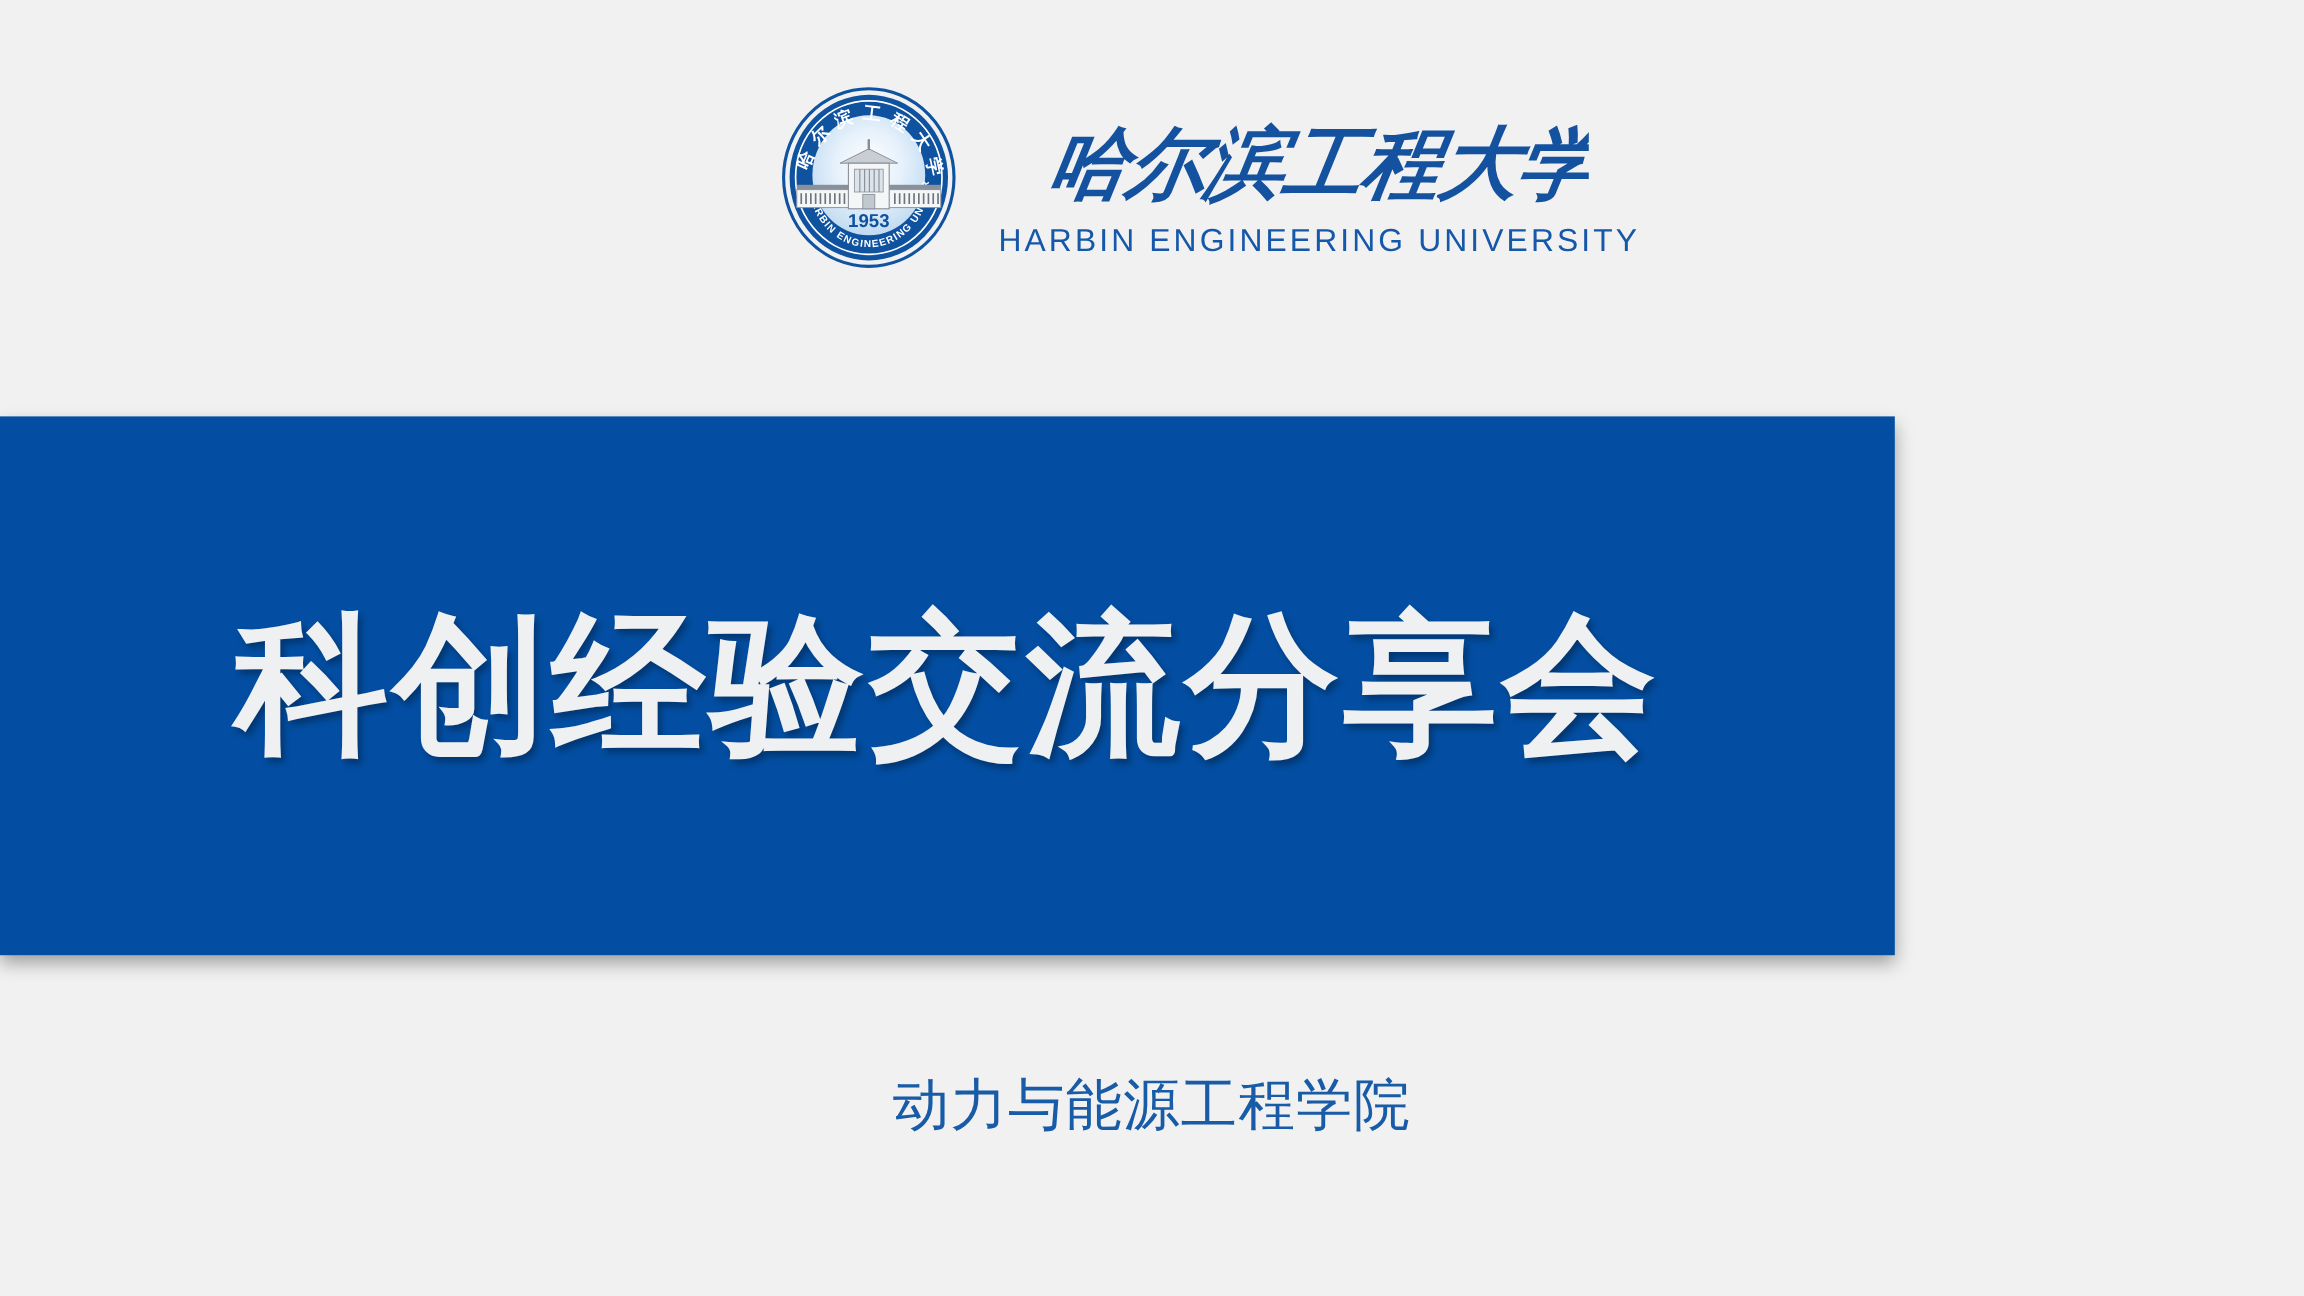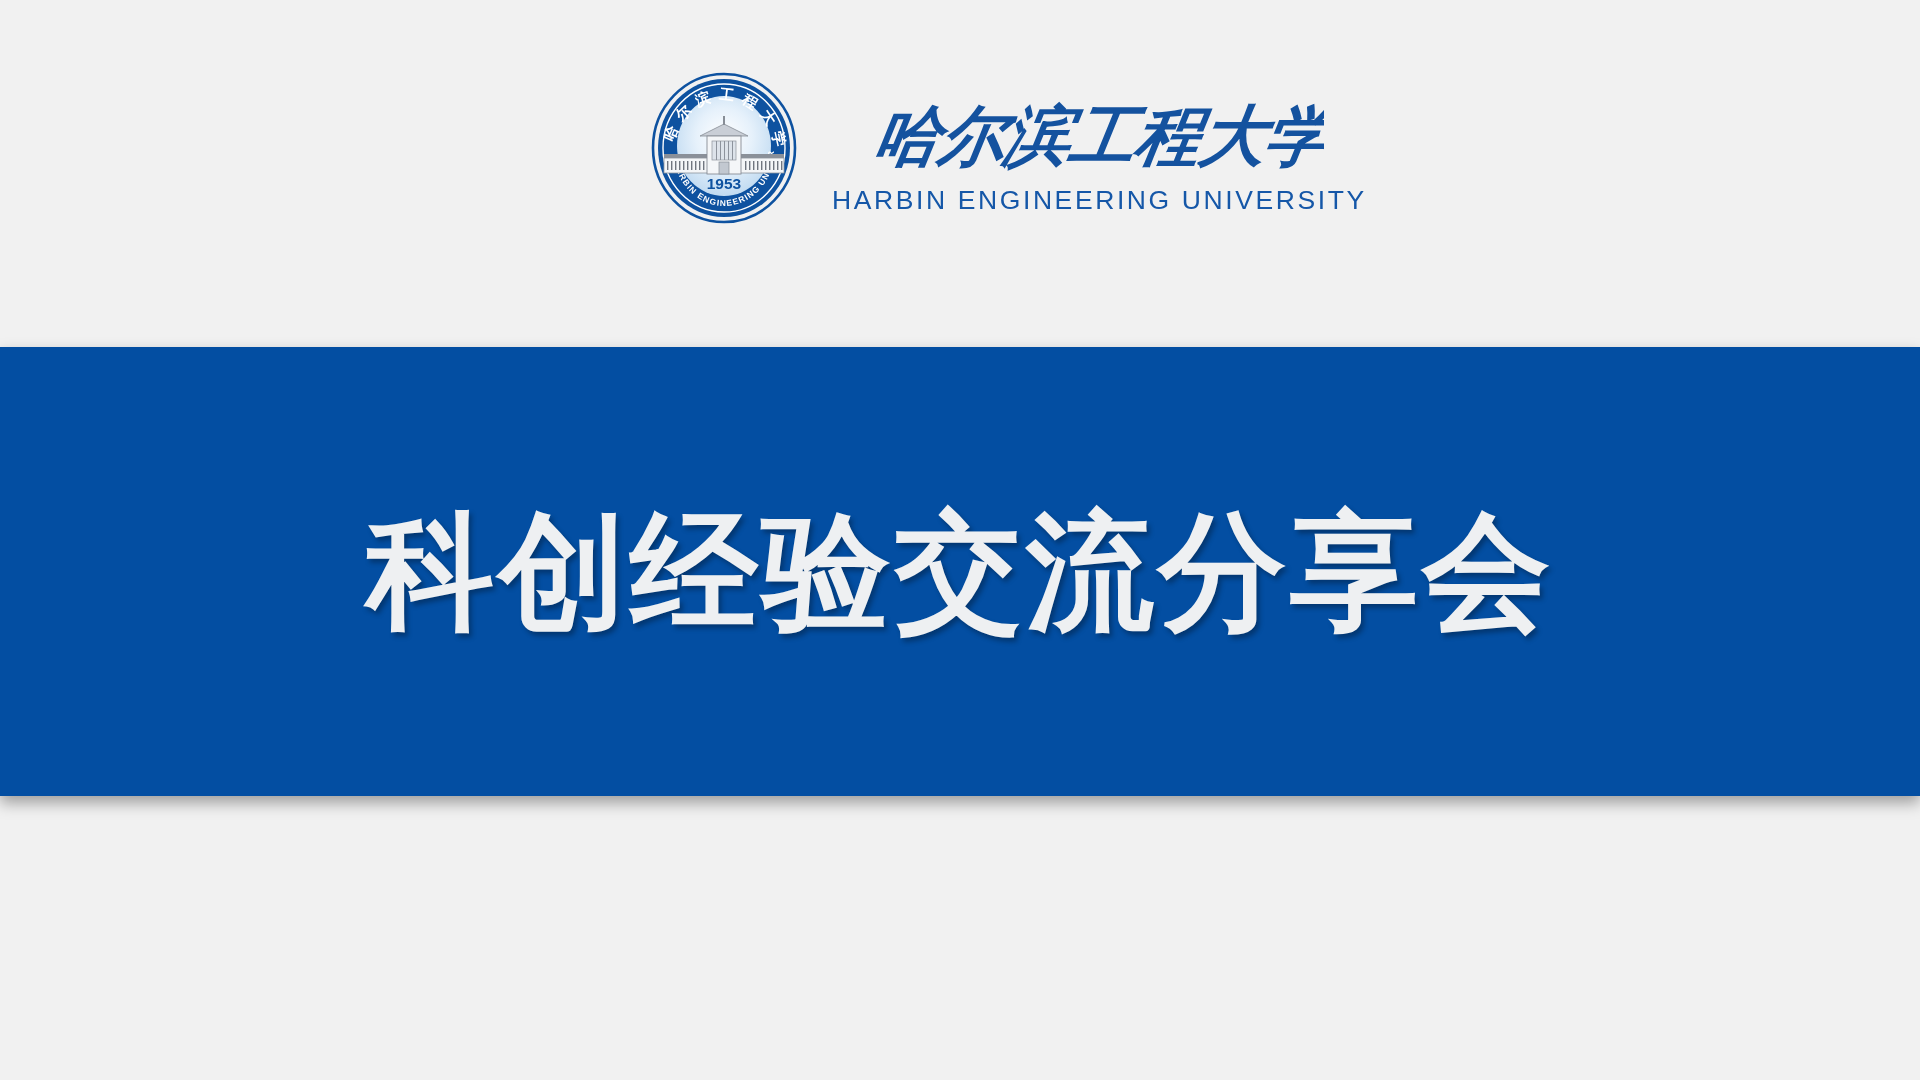--- a/index.html
+++ b/index.html
@@ -59,21 +59,21 @@
     font-weight: 500;
     white-space: nowrap;
     font-family: "Liberation Sans", "DejaVu Sans", sans-serif;
   }
 
   
   .banner {
     position: absolute;
     left: 0;
     top: 347px;
-    width: 1920px;
+    width: 1579px;
     height: 449px;
     background: #034EA2;
     box-shadow: 0 7px 14px rgba(0,0,0,0.34);
   }
   .banner-title {
     position: absolute;
     left: 0;
     right: 0;
     top: 50%;
     transform: translateY(-50%);
@@ -189,14 +189,15 @@
         <text x="225" y="72" text-anchor="middle" font-family="'DejaVu Sans','Liberation Sans',sans-serif" font-size="66" font-weight="700" fill="#14529f" letter-spacing="-1" transform="skewX(-9) translate(12,0)" style="font-style:italic">哈尔滨工程大学</text>
       </svg>
       <div class="wordmark-en">HARBIN ENGINEERING UNIVERSITY</div>
     </div>
   </div>
 
   <div class="banner">
     <div class="banner-title">科创经验交流分享会</div>
   </div>
 
+  <div class="footer-dept">动力与能源工程学院</div>
 
 </div>
 
 </body></html>

